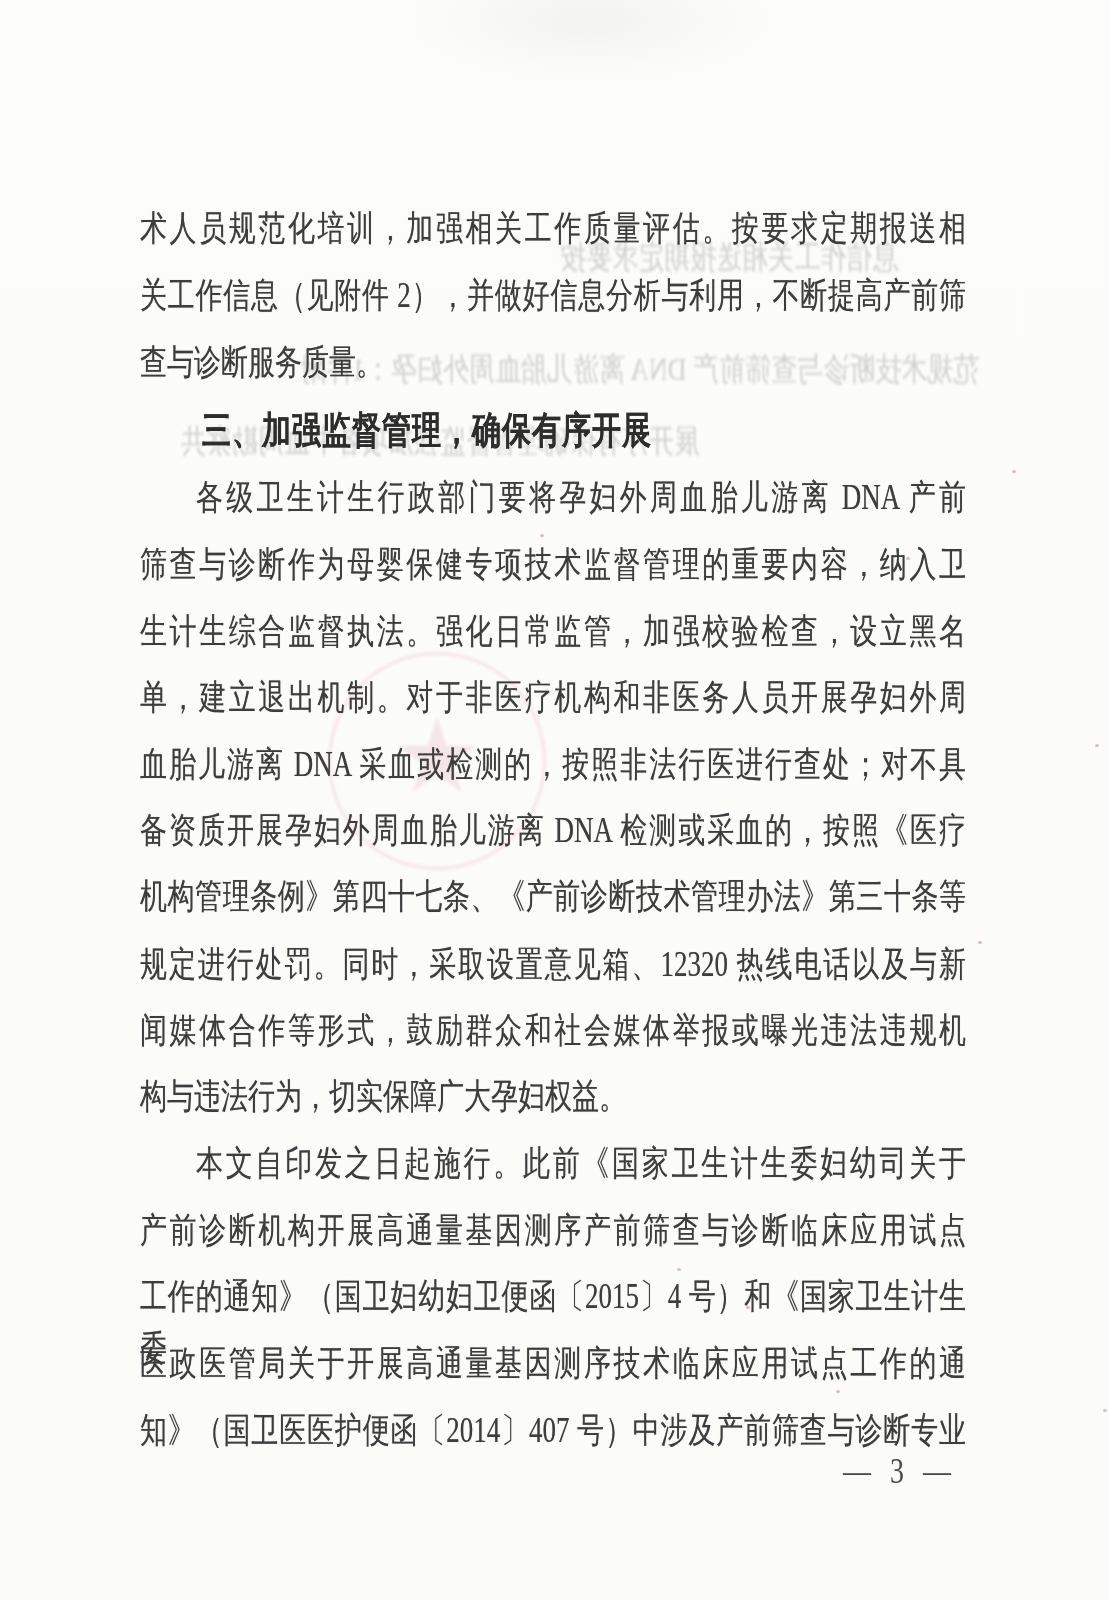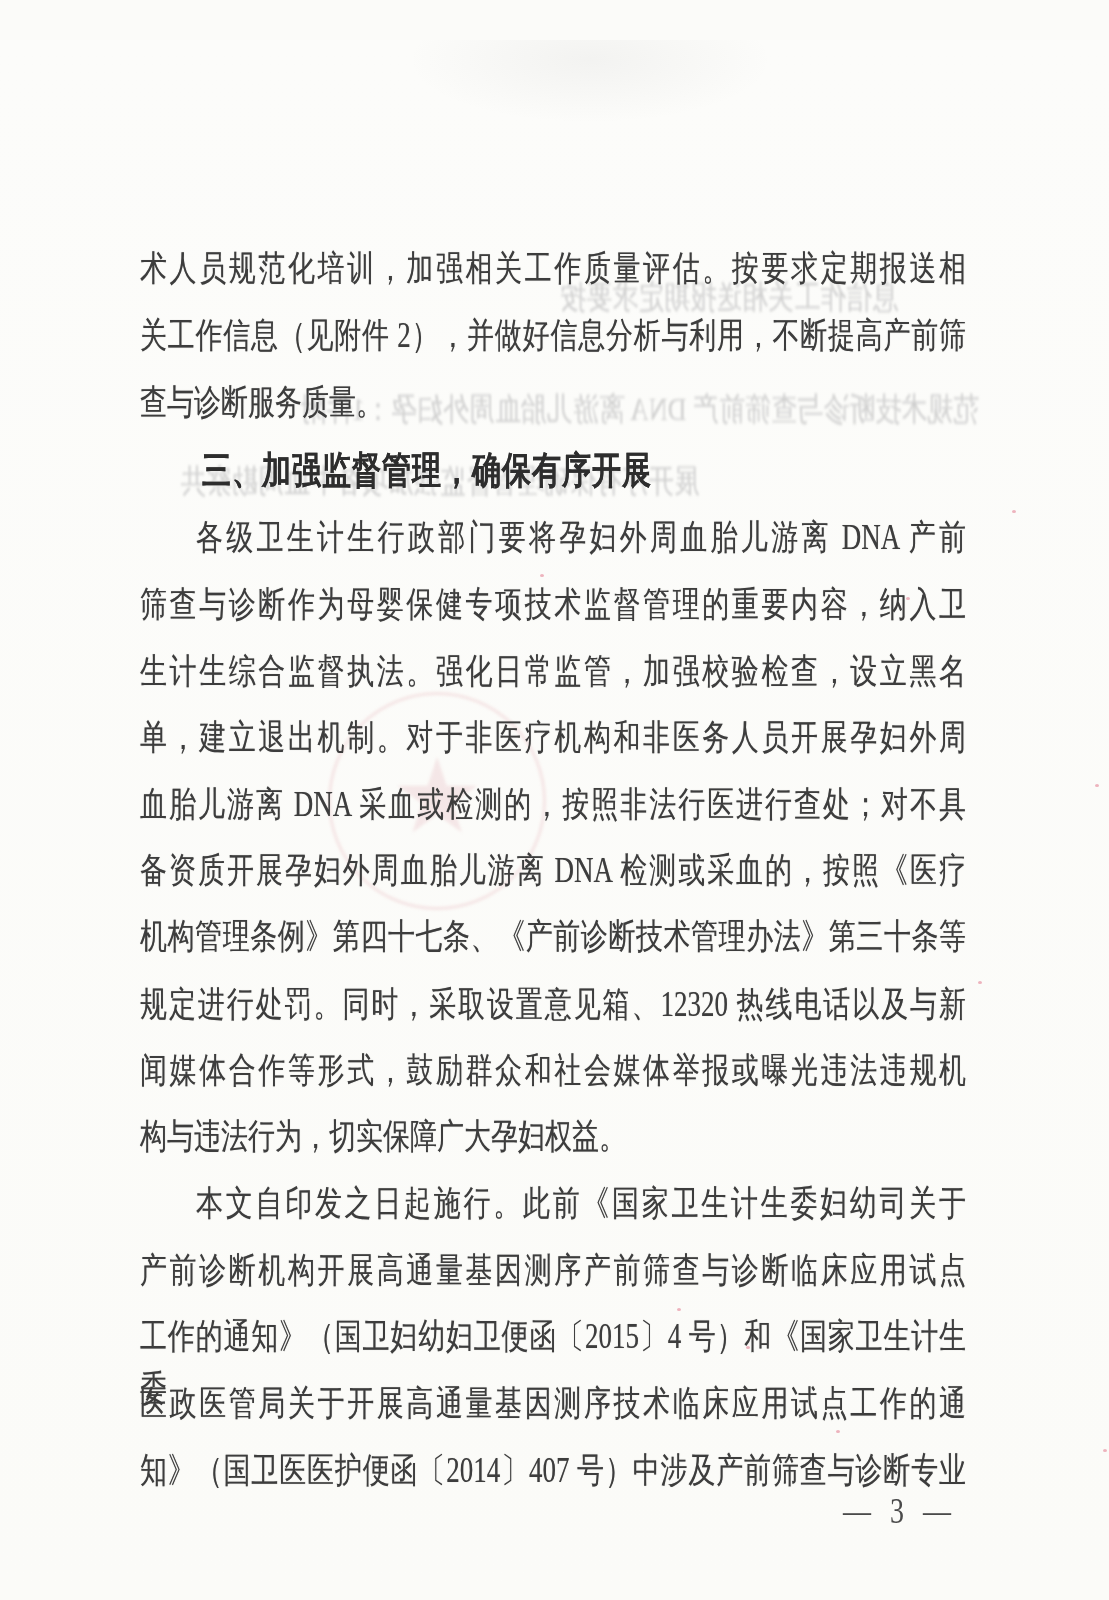--- a/index.html
+++ b/index.html
@@ -8,21 +8,20 @@
     background:#fbfbf9;
     position:relative;
     overflow:hidden;
     font-family:"Liberation Serif","DejaVu Serif",serif;
   }
   .page{
     position:absolute;inset:0;
     background:
       radial-gradient(260px 90px at 590px 20px, rgba(120,120,120,0.07), rgba(120,120,120,0) 70%),
       linear-gradient(#fcfcfa,#fbfbf8);
-    margin-top: 40px;
   }
   
   .text-line{
     position:absolute;
     left:140px;
     width:826px;
     height:40px;
     font-size:27px;
     line-height:40px;
     color:#3d3d3d;

